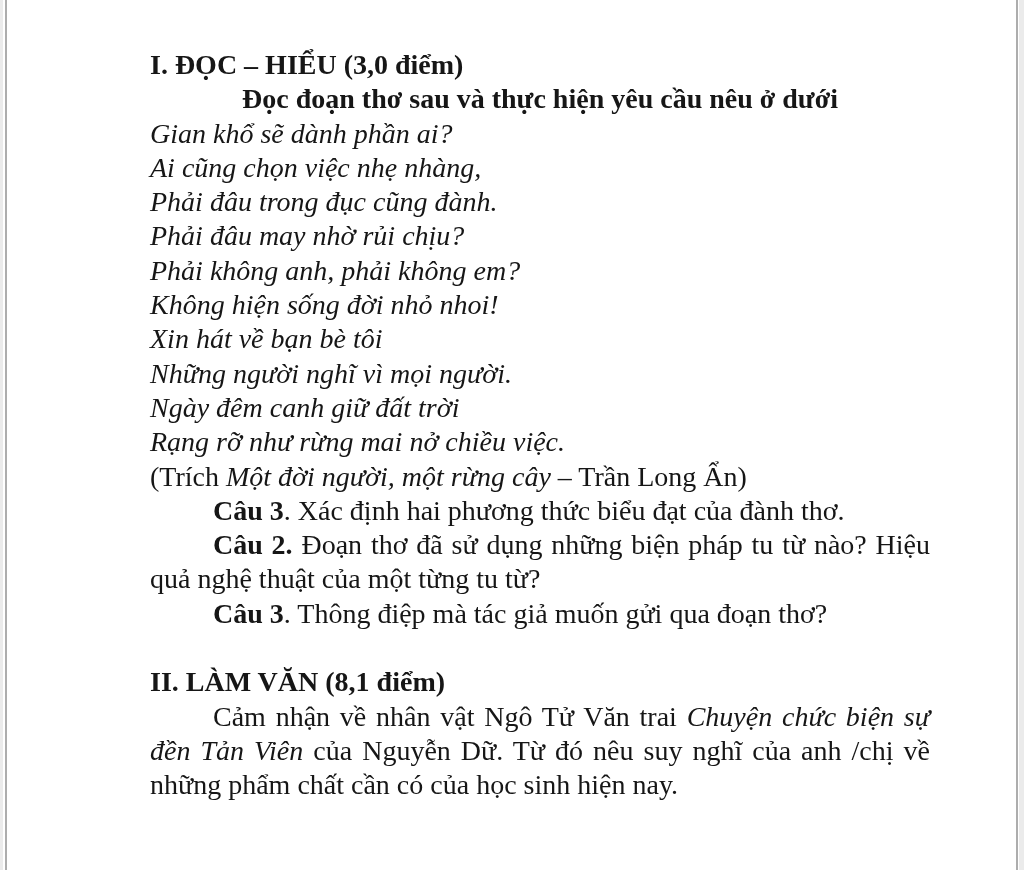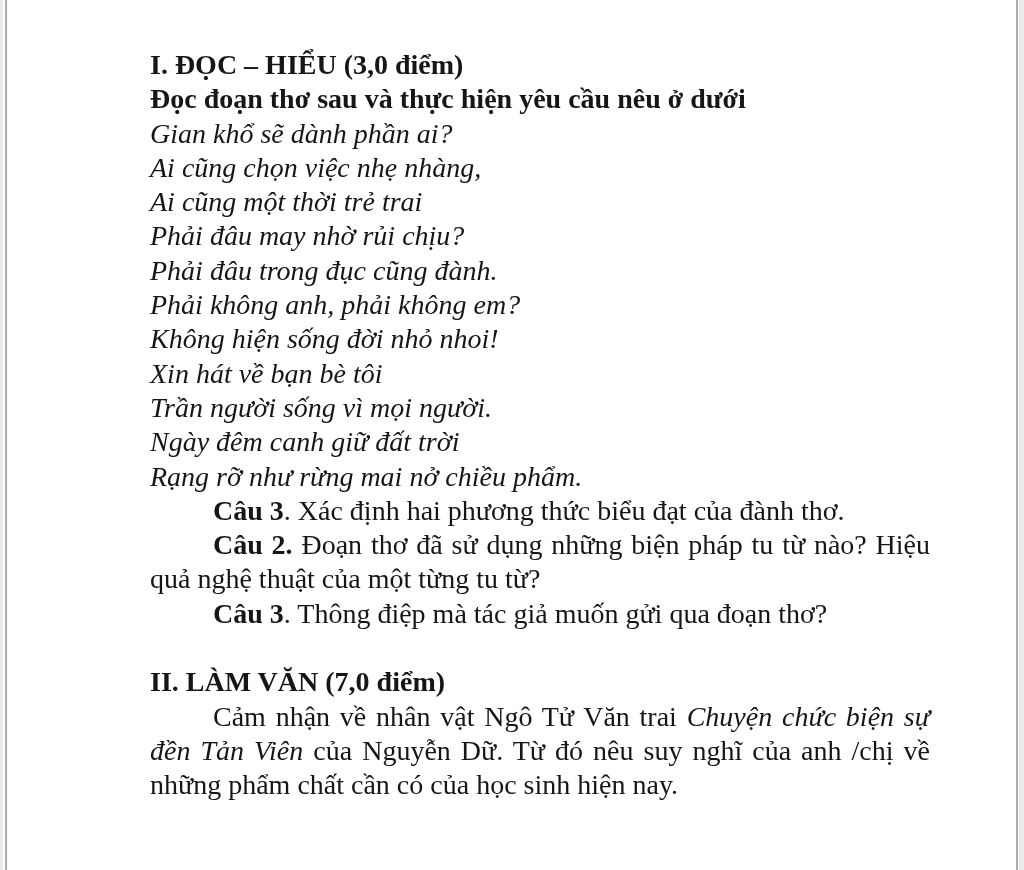--- a/index.html
+++ b/index.html
@@ -46,21 +46,21 @@
   }
   .content p, .content div {
     margin: 0;
     padding: 0;
   }
   .sec-heading {
     font-weight: bold;
   }
   .instruction {
     font-weight: bold;
-    text-align: left;
+    text-align: center;
   }
   .poem {
     margin-left: 183px;
     font-style: italic;
   }
   .citation {
     margin-left: 183px;
   }
   .citation .work-title {
     font-style: italic;
@@ -89,37 +89,37 @@
 
 <div class="content">
 
   <p class="sec-heading">I. ĐỌC – HIỂU (3,0 điểm)</p>
 
   <p class="instruction">Đọc đoạn thơ sau và thực hiện yêu cầu nêu ở dưới</p>
 
   <div class="poem">
     <div>Gian khổ sẽ dành phần ai?</div>
     <div>Ai cũng chọn việc nhẹ nhàng,</div>
-    <div>Ai cũng một thời trẻ trai</div>
+    <div>Phải đâu trong đục cũng đành.</div>
     <div>Phải đâu may nhờ rủi chịu?</div>
-    <div>Phải đâu trong đục cũng đành.</div>
     <div>Phải không anh, phải không em?</div>
     <div>Không hiện sống đời nhỏ nhoi!</div>
     <div>Xin hát về bạn bè tôi</div>
-    <div>Trần người sống vì mọi người.</div>
+    <div>Những người nghĩ vì mọi người.</div>
     <div>Ngày đêm canh giữ đất trời</div>
-    <div>Rạng rỡ như rừng mai nở chiều phẩm.</div>
+    <div>Rạng rỡ như rừng mai nở chiều việc.</div>
   </div>
 
+  <p class="citation"><span>(Trích </span><span class="work-title">Một đời người, một rừng cây</span><span> – Trần Long Ẩn)</span></p>
 
   <p class="question"><span class="q-label">Câu 3</span><span>. Xác định hai phương thức biểu đạt của đành thơ.</span></p>
 
   <p class="question"><span class="q-label">Câu 2.</span><span> Đoạn thơ đã sử dụng những biện pháp tu từ nào? Hiệu quả nghệ thuật của một từng tu từ?</span></p>
 
   <p class="question"><span class="q-label">Câu 3</span><span>. Thông điệp mà tác giả muốn gửi qua đoạn thơ?</span></p>
 
   <div class="spacer"></div>
 
-  <p class="sec-heading">II. LÀM VĂN (7,0 điểm)</p>
+  <p class="sec-heading">II. LÀM VĂN (8,1 điểm)</p>
 
   <p class="essay-prompt"><span>Cảm nhận về  nhân vật Ngô Tử Văn trai </span><span class="work-title">Chuyện chức biện sự đền Tản Viên</span><span> của Nguyễn Dữ. Từ đó nêu suy nghĩ của anh /chị về những phẩm chất cần có của học sinh hiện nay.</span></p>
 
 </div>
 
 </body></html>

